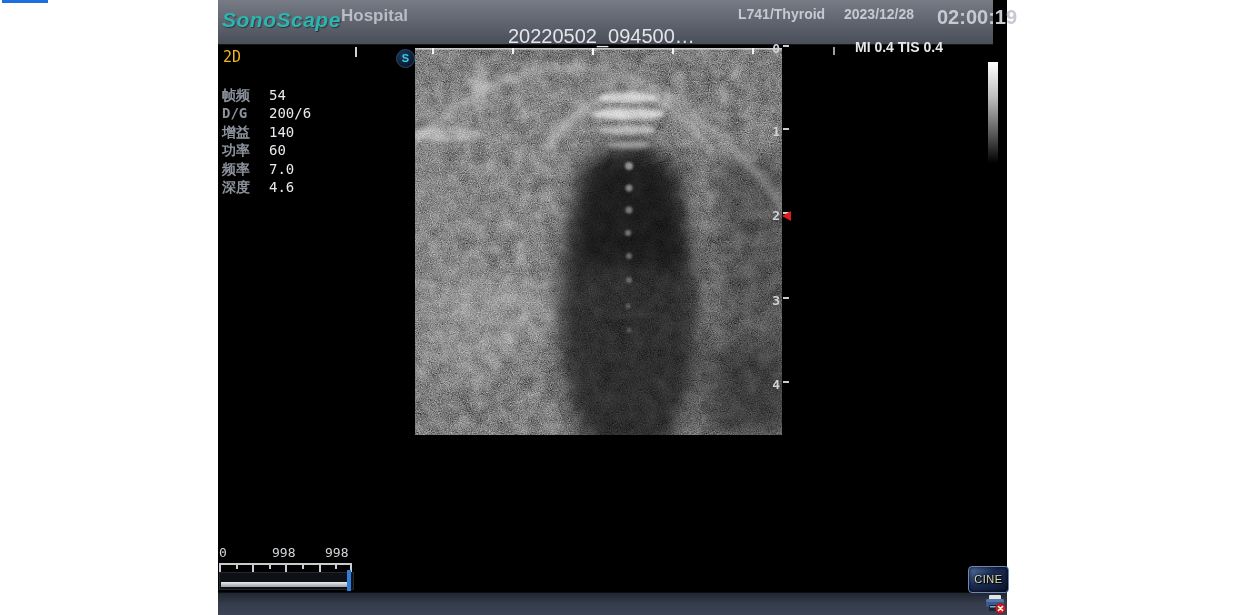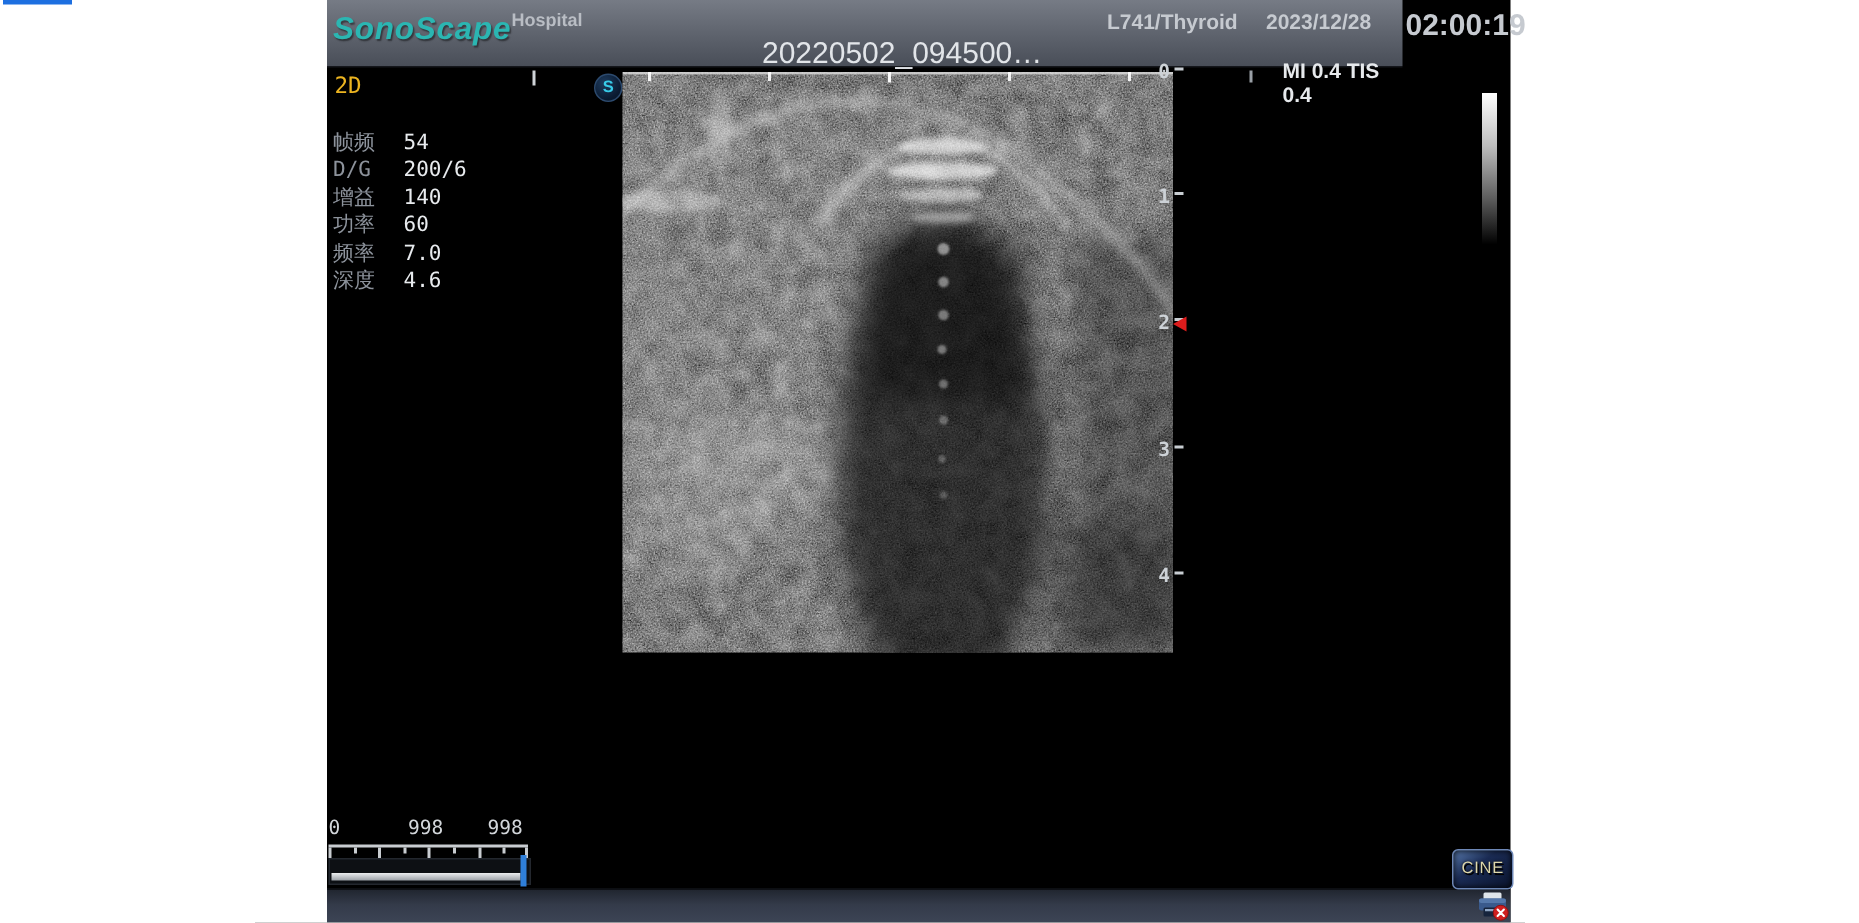--- a/index.html
+++ b/index.html
@@ -4,38 +4,38 @@
 <style>
   html,body{margin:0;padding:0;background:#fff;}
   #app{position:relative;width:1239px;height:615px;background:#fff;overflow:hidden;
        font-family:"Liberation Sans",sans-serif;}
   .blue-tab{position:absolute;left:2px;top:0;width:46px;height:3px;background:#1d6fe0;}
 
   
   .screen{position:absolute;left:218px;top:0;width:789px;height:615px;background:#000;}
 
   
-  .header{position:absolute;left:0;top:0;width:717px;height:44px;
+  .header{position:absolute;left:0;top:0;width:775px;height:44px;
           background:linear-gradient(180deg,#767b85 0%,#5d626c 55%,#494e58 100%);
           border-bottom:1px solid #14161b;}
   .brand{position:absolute;left:4px;top:8px;font-size:21px;font-weight:bold;font-style:italic;
          color:#2bb6b2;letter-spacing:.5px;text-shadow:1px 1px 1px rgba(0,0,0,.45);}
-  .hosp{position:absolute;left:123px;top:6px;font-size:12px;font-weight:bold;color:#b9bdc4;}
+  .hosp{position:absolute;left:123px;top:6px;font-size:17px;font-weight:bold;color:#b9bdc4;}
   .preset{position:absolute;left:520px;top:6px;font-size:14px;font-weight:bold;color:#c6cad0;}
   .hdate{position:absolute;left:626px;top:6px;font-size:14px;font-weight:bold;color:#c6cad0;}
   .htime{position:absolute;left:719px;top:6px;font-size:20px;font-weight:bold;color:#c6cad0;}
   .examid{position:absolute;left:290px;top:25px;font-size:20px;color:#e2e5e9;}
   .mitis{position:absolute;left:637px;top:39px;font-size:14px;font-weight:bold;color:#e6e9ec;}
 
   
   .params{position:absolute;left:4px;top:48px;width:120px;
           font-family:"DejaVu Sans Mono","DejaVu Sans",monospace;}
   .mode{font-size:15px;color:#ecb420;margin:0 0 20px 1px;}
   .prow{display:flex;line-height:18.4px;font-size:14px;}
-  .plabel{width:47px;color:#8d939c;}
+  .plabel{width:47px;color:#8d939c;font-weight:bold;}
   .pvalue{color:#e8ebee;text-align:center;}
 
   
   .tick-a{position:absolute;left:137px;top:47px;width:2px;height:10px;background:#cfd3d8;}
   .tick-b{position:absolute;left:615px;top:47px;width:2px;height:8px;background:#9aa0a6;}
   .s-marker{position:absolute;left:178px;top:49px;width:17px;height:17px;border-radius:50%;
             background:radial-gradient(circle at 35% 30%,#1d3a5c,#0a1a30 70%);
             border:1px solid #2c4a6e;color:#38cbe8;font-size:11px;font-weight:bold;
             text-align:center;line-height:17px;}
 

